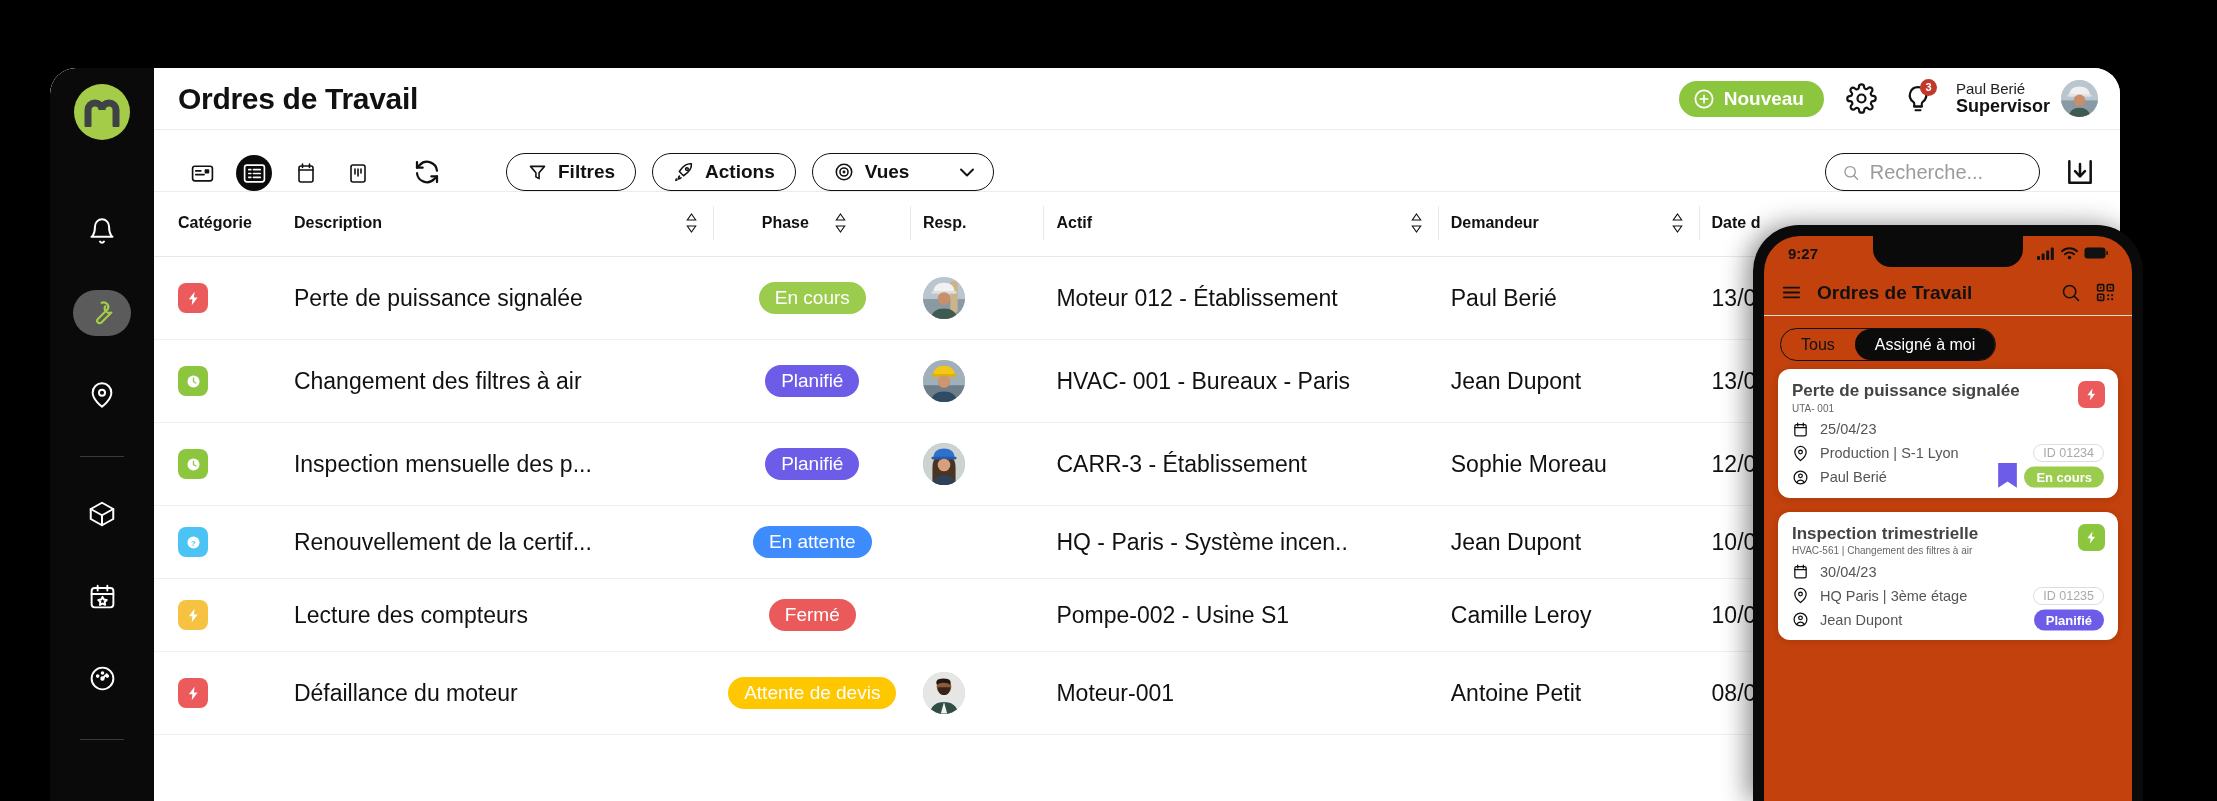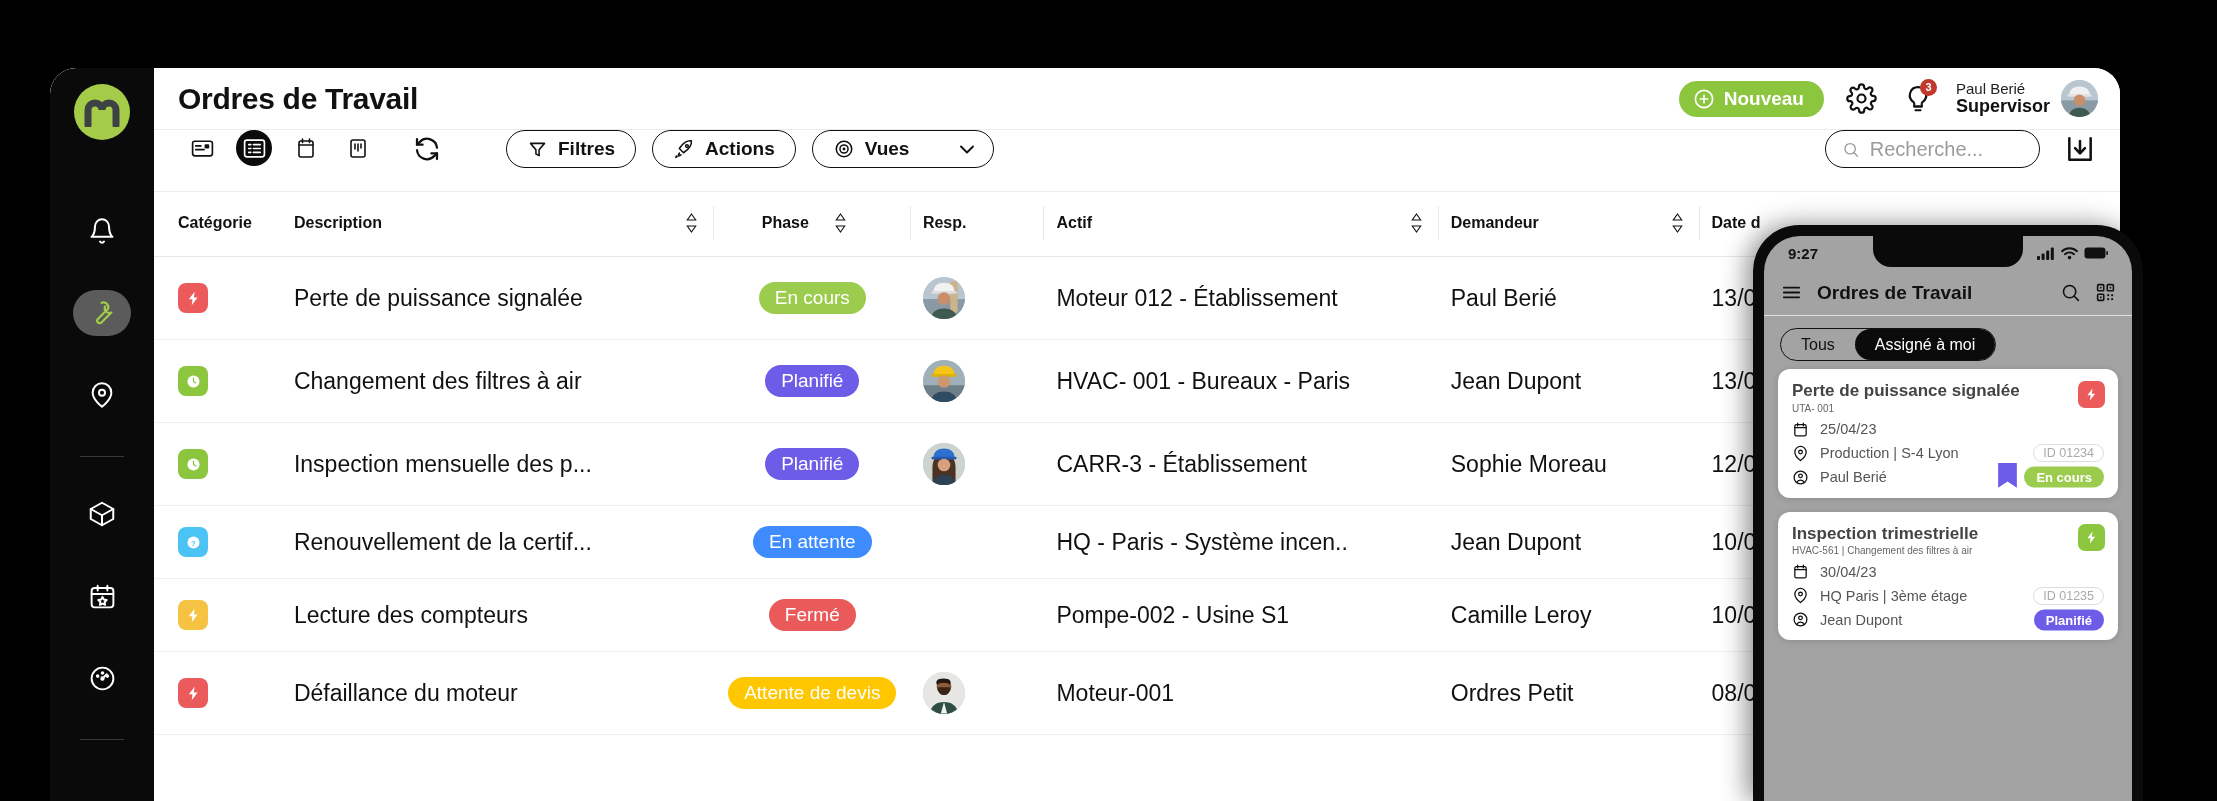--- a/index.html
+++ b/index.html
@@ -73,21 +73,21 @@
   .user-name { font-size:15px; color:#222; }
   .user-role { font-size:18px; font-weight:700; color:#111; }
   .avatar {
     width:37px; height:37px; border-radius:50%; overflow:hidden; flex:0 0 37px;
     background:#c9d3dc;
   }
   .avatar svg { display:block; }
 
   
   .toolbar {
-    height: 62px; display:flex; align-items:flex-start; padding: 0 22px 0 24px;
+    height: 62px; display:flex; align-items:flex-end; padding: 0 22px 0 24px;
     border-bottom: 1px solid #ececec; gap: 10px;
   }
   .view-icons { display:flex; align-items:center; gap: 16px; margin-left: 6px; }
   .view-icon {
     width:36px; height:36px; border-radius:50%;
     display:flex; align-items:center; justify-content:center; color:#111; cursor:pointer;
   }
   .view-icon.active { background:#0b0b0b; color:#fff; }
   .refresh-btn { margin-left: 22px; width:38px; height:38px; display:flex;align-items:center;justify-content:center;color:#111;cursor:pointer;}
   .pill {
@@ -146,21 +146,21 @@
 
   
   .phone {
     position:absolute; left:1753px; top: 225px;
     width: 390px; height: 576px;
     background:#0a0a0a; border-radius: 46px 46px 0 0;
     padding: 11px 11px 0 11px;
     box-shadow: -6px 0 26px rgba(0,0,0,.45);
   }
   .phone-screen {
-    width:100%; height:100%; background:#a3a3a3;
+    width:100%; height:100%; background:#c2410c;
     border-radius: 36px 36px 0 0; overflow:hidden; position:relative;
   }
   .notch {
     position:absolute; left:50%; transform:translateX(-50%); top:0;
     width: 150px; height: 31px; background:#0a0a0a;
     border-radius: 0 0 18px 18px; z-index:4;
   }
   .status-bar {
     height: 34px; display:flex; align-items:center; justify-content:space-between;
     padding: 0 24px; font-size:15px; font-weight:700; color:#111;
@@ -607,21 +607,21 @@
                   <div class="row-avatar"><svg width="42" height="42" viewBox="0 0 40 40">
                       <rect width="40" height="40" fill="#e6e6e4"></rect>
                       <circle cx="20" cy="14" r="7" fill="#8a5c3c"></circle>
                       <path d="M14 14.5c0 5 2.6 7.5 6 7.5s6-2.5 6-7.5" fill="#3a2418"></path>
                       <path d="M13 8.5c1.6-3 11.4-3 13 0 .6 1.2.4 3-.4 3.6-1.2-2.6-10.6-2.6-12 .2-.9-.7-1.2-2.6-.6-3.8z" fill="#241610"></path>
                       <path d="M6 40c1.8-8 6.5-11.5 14-11.5S32.2 32 34 40z" fill="#2f4d45"></path>
                       <path d="M20 28.5l-3 11h6z" fill="#f2f2f2"></path>
                     </svg></div>
                 </td>
                 <td class="col-actif" style="padding-left:12px;"><span>Moteur-001</span></td>
-                <td class="col-dem" style="padding-left:12px;"><span>Ordres Petit</span></td>
+                <td class="col-dem" style="padding-left:12px;"><span>Antoine Petit</span></td>
                 <td class="col-date" style="padding-left:12px;"><span>08/05</span></td>
               </tr>
             </tbody>
         </table>
       </div>
 
     </div>
   </div>
 
   <div class="phone">
@@ -697,21 +697,21 @@
                 <rect x="4" y="5" width="16" height="16" rx="2.2"></rect>
                 <path d="M8 3v4M16 3v4M4 9.5h16"></path>
               </svg>
               <span class="m-row-text">25/04/23</span>
             </div>
             <div class="m-row">
               <svg class="m-icon" width="17" height="17" viewBox="0 0 24 24" fill="none" stroke="#111" stroke-width="1.8" stroke-linecap="round">
                 <path d="M20 10c0 6-8 12-8 12s-8-6-8-12a8 8 0 0 1 16 0z"></path>
                 <circle cx="12" cy="10" r="2.6"></circle>
               </svg>
-              <span class="m-row-text">Production | S-4 Lyon</span>
+              <span class="m-row-text">Production | S-1 Lyon</span>
               <span class="m-id">ID 01234</span>
             </div>
             <div class="m-row">
               <svg class="m-icon" width="17" height="17" viewBox="0 0 24 24" fill="none" stroke="#111" stroke-width="1.8" stroke-linecap="round">
                 <circle cx="12" cy="12" r="9"></circle>
                 <circle cx="12" cy="9.7" r="2.6"></circle>
                 <path d="M6.8 19.2a5.6 5.6 0 0 1 10.4 0"></path>
               </svg>
               <span class="m-row-text">Paul Berié</span>
               <svg class="m-bookmark" width="21" height="27" viewBox="0 0 20 26">

